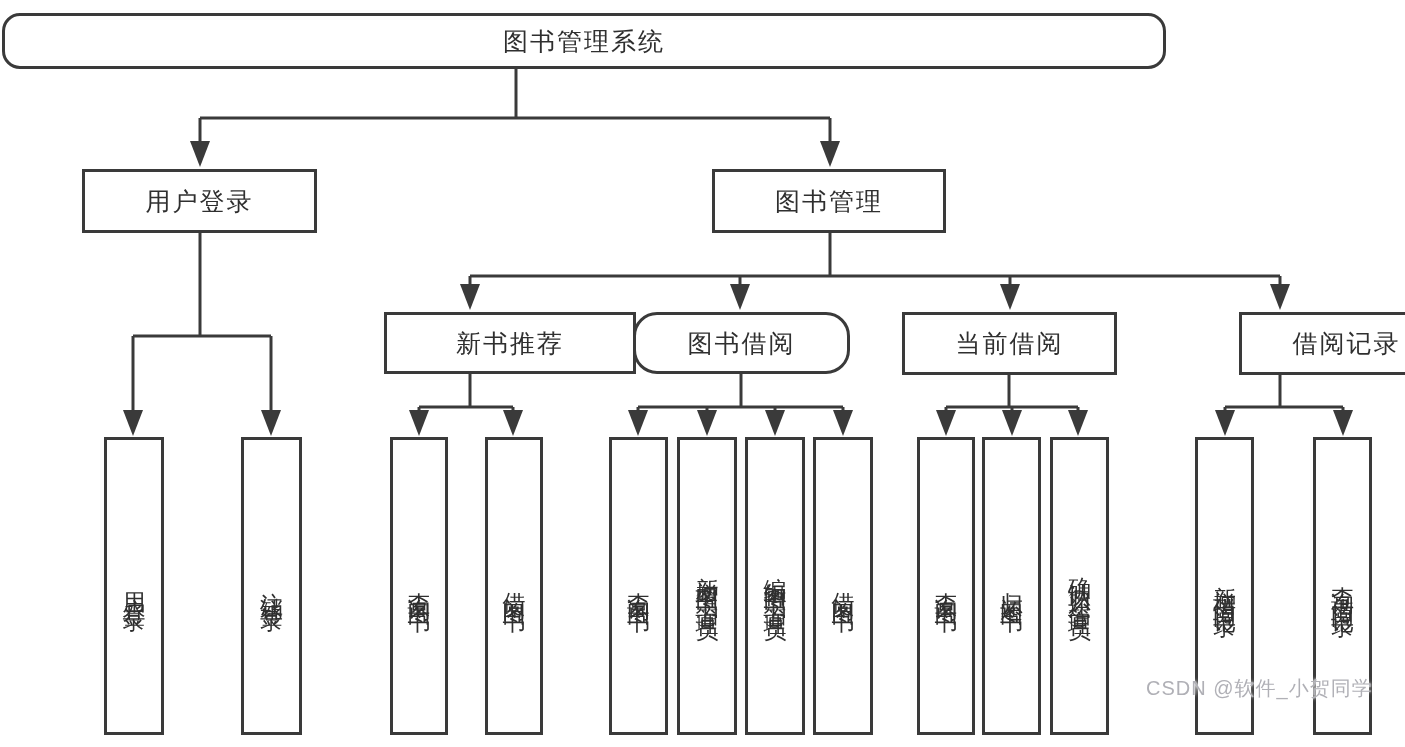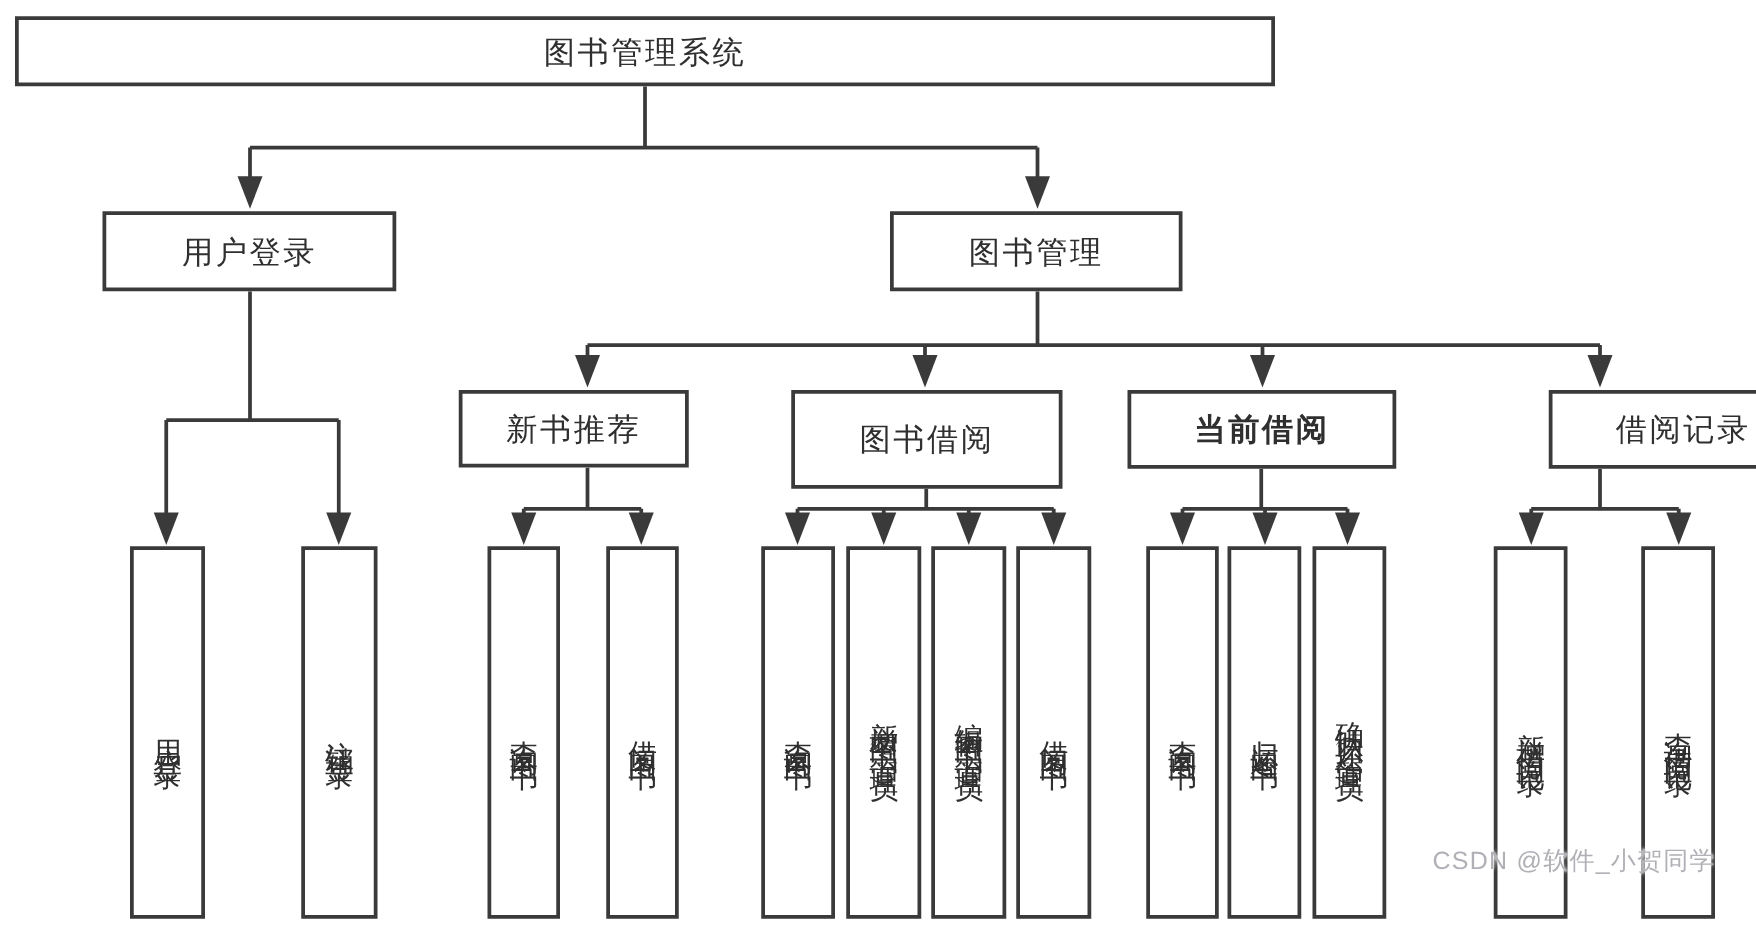--- a/index.html
+++ b/index.html
@@ -45,26 +45,26 @@
     height: 298px;
   }
   .vbox .vtext {
     writing-mode: vertical-rl;
     font-size: 23px;
     letter-spacing: 6px;
     line-height: 1;
     white-space: nowrap;
   }
   
-  #root-box        { left: 12px;   top: 13px;  width: 1008px; height: 56px; }
+  #root-box        { left: 2px;   top: 13px;  width: 1164px; height: 56px; border-radius: 18px; }
   #user-login-box  { left: 82px;   top: 169px; width: 235px;  height: 64px; }
   #book-mgmt-box   { left: 712px;  top: 169px; width: 234px;  height: 64px; }
-  #new-books-box   { left: 367px;  top: 312px; width: 184px;  height: 62px; }
-  #book-borrow-box { left: 633px;  top: 312px; width: 217px;  height: 79px; }
-  #cur-borrow-box  { left: 902px;  top: 312px; width: 215px;  height: 63px; font-weight: bold; }
+  #new-books-box   { left: 384px;  top: 312px; width: 252px;  height: 62px; }
+  #book-borrow-box { left: 633px;  top: 312px; width: 217px;  height: 62px; border-radius: 24px; }
+  #cur-borrow-box  { left: 902px;  top: 312px; width: 215px;  height: 63px; }
   #records-box     { left: 1239px; top: 312px; width: 215px;  height: 63px; }
   
   #leaf-u1  { left: 104px;  width: 60px; }
   #leaf-u2  { left: 241px;  width: 61px; }
   #leaf-r1  { left: 390px;  width: 58px; }
   #leaf-r2  { left: 485px;  width: 58px; }
   #leaf-b1  { left: 609px;  width: 59px; }
   #leaf-b2  { left: 677px;  width: 60px; }
   #leaf-b3  { left: 745px;  width: 60px; }
   #leaf-b4  { left: 813px;  width: 60px; }

